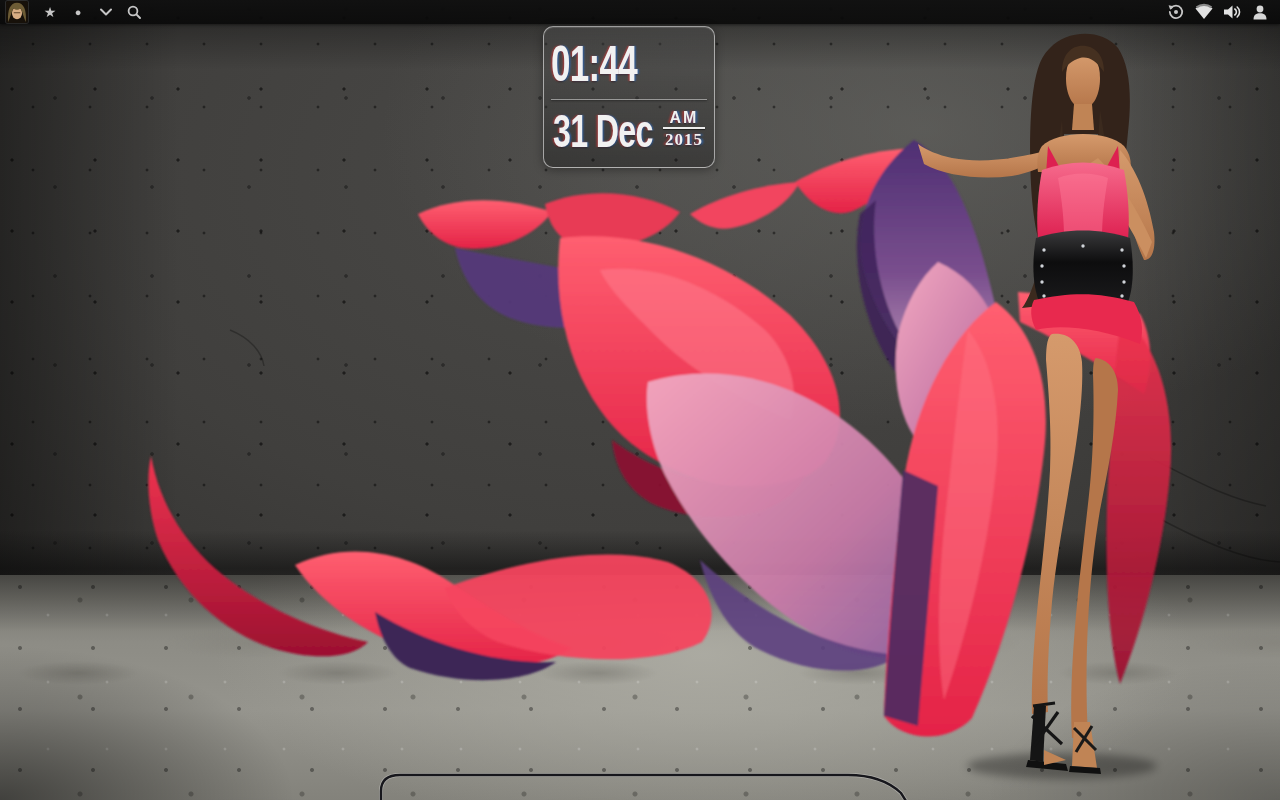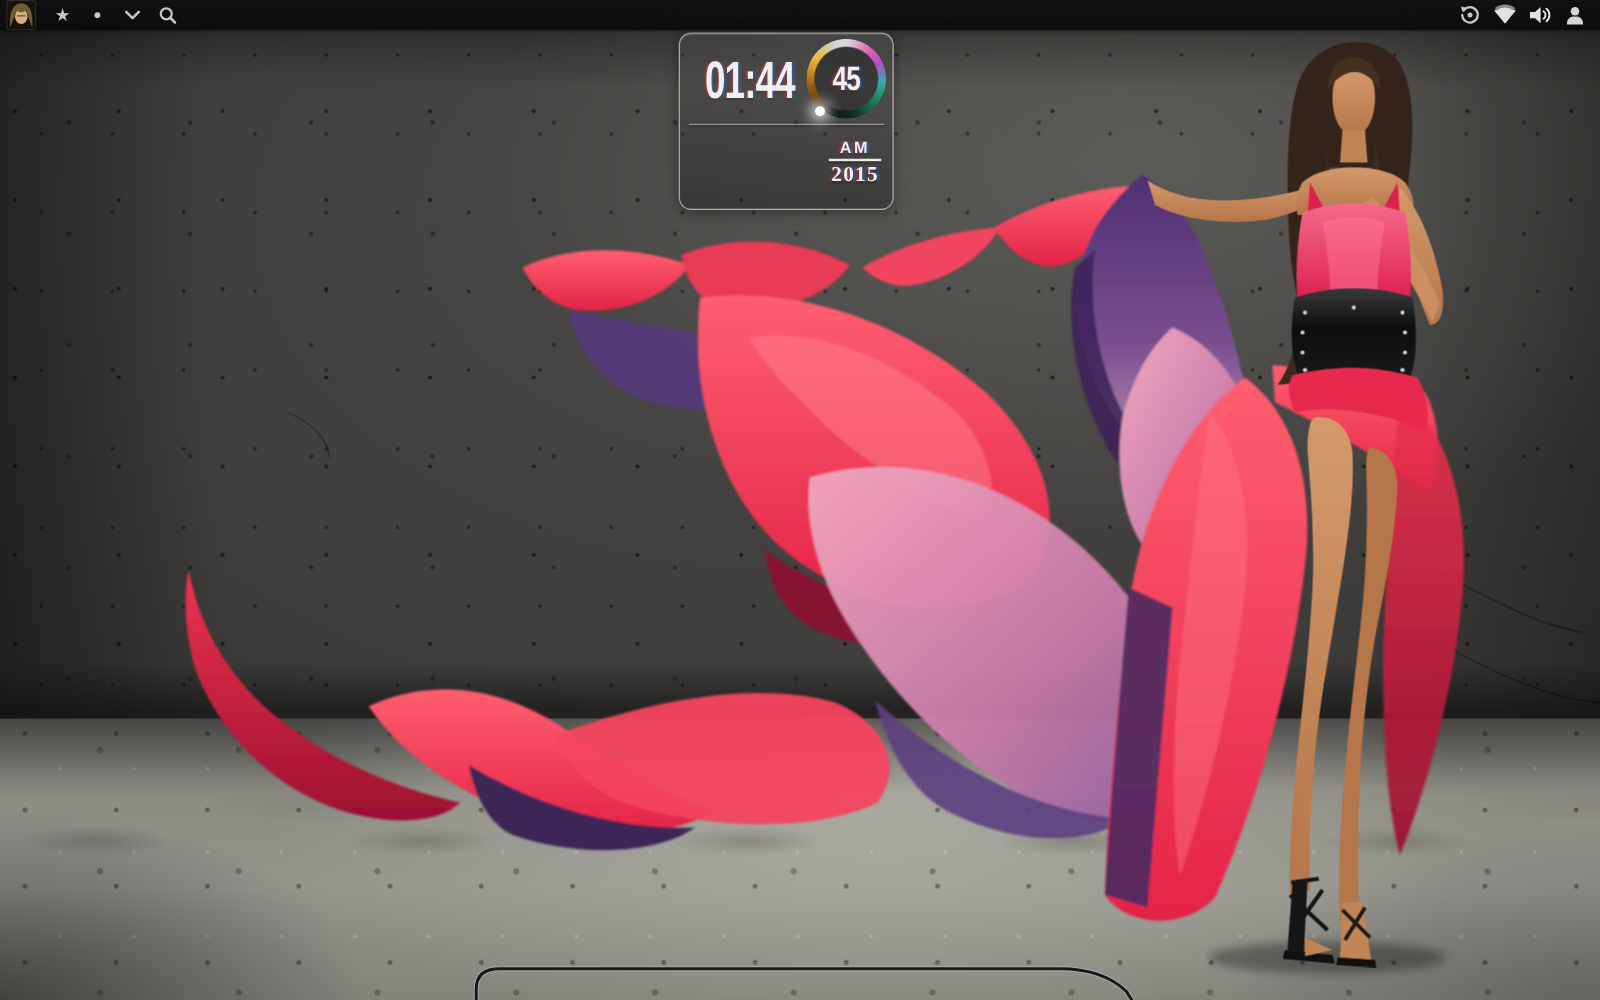--- a/index.html
+++ b/index.html
@@ -60,26 +60,26 @@
 
   
   .clock{position:absolute;left:543px;top:26px;width:170px;height:140px;
     border:1px solid rgba(255,255,255,.55);border-radius:10px;
     background:linear-gradient(180deg, rgba(90,90,90,.30), rgba(25,25,25,.42));
     box-shadow:0 2px 10px rgba(0,0,0,.35), inset 0 1px 1px rgba(255,255,255,.15);
     color:#f1f1f1;}
   .ct{position:absolute;font-weight:bold;white-space:nowrap;
     text-shadow:-2px 0 2px rgba(255,55,55,.45), 2px 0 2px rgba(40,130,255,.45), 0 1px 2px rgba(0,0,0,.5);}
   .cond{display:inline-block;transform:scaleX(.70);transform-origin:left center;letter-spacing:-1px;}
-  .clock-time{left:20px;top:6px;font-size:42px;line-height:62px;}
+  .clock-time{left:7px;top:6px;font-size:50px;line-height:62px;}
   .clock-date{left:9px;top:76px;font-size:46px;line-height:56px;}
   .clock-divider{position:absolute;left:7px;right:7px;top:72px;height:1px;
     background:rgba(255,255,255,.45);box-shadow:0 1px 2px rgba(0,0,0,.5);}
   .ampm{position:absolute;right:9px;top:84px;width:42px;text-align:center;}
-  .ampm .am{font-size:13px;line-height:13px;letter-spacing:2px;}
+  .ampm .am{font-size:16px;line-height:13px;letter-spacing:2px;}
   .ampm .yline{height:2px;background:#ececec;margin:3px 0 2px;box-shadow:0 1px 1px rgba(0,0,0,.5);}
   .ampm .year{font-size:17px;line-height:17px;letter-spacing:1px;font-family:Liberation Serif, serif;}
   .sec-wrap{position:absolute;right:5px;top:4px;width:64px;height:64px;}
   .sec-bg{position:absolute;inset:6px;border-radius:50%;background:rgba(12,12,16,.30);}
   .sec-ring{position:absolute;inset:0;border-radius:50%;
     background:conic-gradient(from 0deg, #dcdcdc 0deg, #e060b2 40deg, #b04ec8 65deg, #30b0a8 95deg,
       #1d7a55 130deg, #123326 165deg, #0b0b12 205deg, #70480e 245deg, #c07c1a 275deg,
       #e8bc40 305deg, #d0d0d0 340deg, #dcdcdc 360deg);
     -webkit-mask:radial-gradient(circle, transparent 55%, #000 58%, #000 96%, transparent 99%);
     mask:radial-gradient(circle, transparent 55%, #000 58%, #000 96%, transparent 99%);}
@@ -276,29 +276,22 @@
         <svg width="18" height="18" viewBox="0 0 18 18">
           <circle cx="9" cy="6" r="3.4" fill="#d6d6d6"></circle>
           <path d="M2.5,16.5 C2.5,11.5 5.5,10.2 9,10.2 C12.5,10.2 15.5,11.5 15.5,16.5 Z" fill="#d6d6d6"></path>
         </svg>
       </div>
     </div>
   </div>
 
   <div class="clock">
     <div class="ct clock-time"><span class="cond">01:44</span></div>
-    <div class="sec-wrap">
-      <div class="sec-bg"></div>
-      <div class="sec-ring"></div>
-      <div class="sec-dot"></div>
-      <div class="sec-num ct">
-          <span class="cond">45</span>
-        </div>
-    </div>
     <div class="clock-divider"></div>
+    <div class="ct clock-date"><span class="cond">31 Dec</span></div>
     <div class="ampm ct">
       <div class="am">AM</div>
       <div class="yline"></div>
       <div class="year">2015</div>
     </div>
   </div>
 
   <div class="dock">
     <svg class="rail" width="1280" height="64" viewBox="0 736 1280 64">
       <path d="M381,801 L381,791 Q381,775 400,775 L848,775 Q882,775 901,793 L906,801" fill="none" stroke="rgba(255,255,255,.28)" stroke-width="4"></path>

